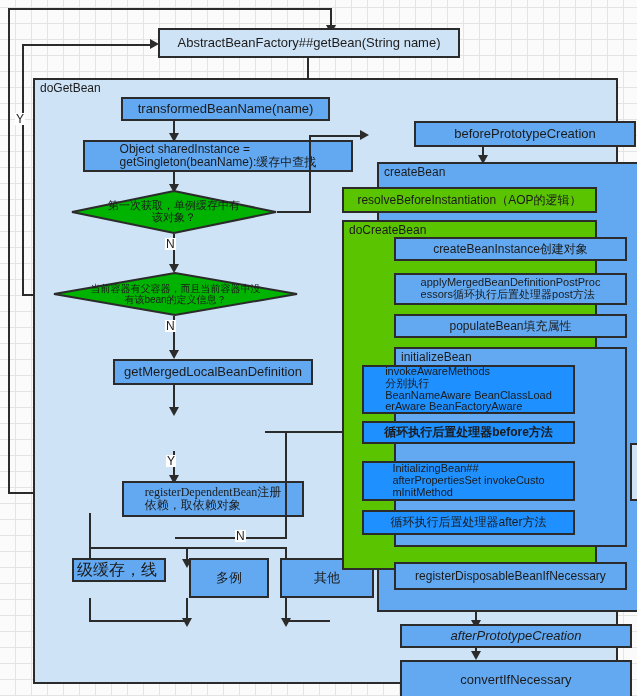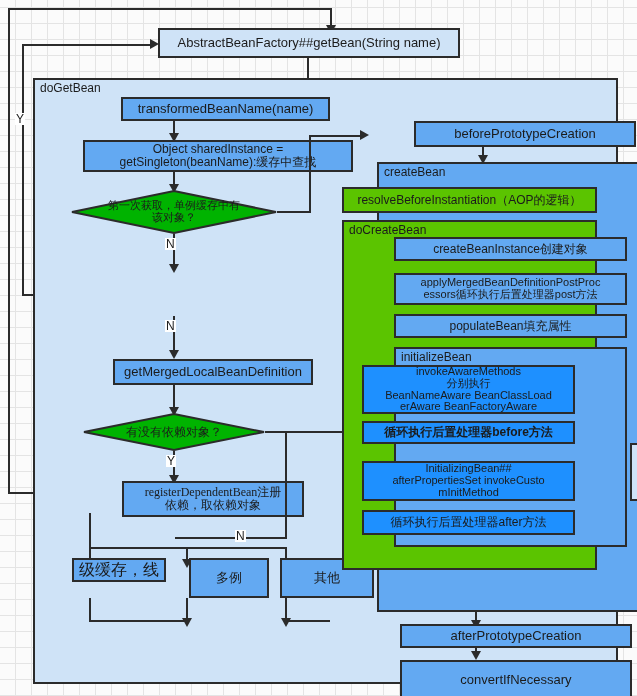--- a/index.html
+++ b/index.html
@@ -18,21 +18,20 @@
       linear-gradient(to bottom,#e4e4e4 1px,transparent 1px);
     background-size:16px 16px;
     background-position:-1px 7px;
   }
   .node{position:absolute;box-sizing:border-box;}
 
   
   .box{
     border:2px solid #2b2b2b;
     display:flex;align-items:center;justify-content:center;
-    text-align:center;
     color:#1b1b1b;
     line-height:1.08;
     padding:5px 3px;
     white-space:pre-line;
     overflow:hidden;
   }
   .pale   {background:#cfe3f7;}
   .blue   {background:#63a9f2;margin-left:42px;}
   .blue-dk{background:#1e90ff;}
   .green  {background:#5bc400;}
@@ -120,36 +119,37 @@
 
   <div class="ln lv" style="left:173px;top:234px;height:34px;"></div>
   <div class="elabel" style="left:165px;top:238px;">N</div>
   <div class="arrow ar-down" style="left:169px;top:264px;"></div>
 
   <div class="ln lh" style="left:277px;top:211px;width:34px;"></div>
   <div class="ln lv" style="left:309px;top:135px;height:78px;"></div>
   <div class="ln lh" style="left:309px;top:135px;width:53px;"></div>
   <div class="arrow ar-right" style="left:360px;top:130px;"></div>
 
+  <div class="diamond" style="left:53px;top:272px;width:245px;height:44px;">
+    <svg width="245" height="44" viewBox="0 0 245 44">
+      <polygon points="122,1 244,22 122,43 1,22" fill="#00b300" stroke="#2b2b2b" stroke-width="2"></polygon>
+    </svg>
+    <div class="dtext" style="font-size:10px;">当前容器有父容器，而且当前容器中没
+有该bean的定义信息？</div>
+  </div>
 
   <div class="ln lv" style="left:173px;top:316px;height:38px;"></div>
   <div class="elabel" style="left:165px;top:320px;">N</div>
   <div class="arrow ar-down" style="left:169px;top:350px;"></div>
 
   <div class="node box blue" style="left:71px;top:359px;width:200px;height:26px;font-size:13px;">getMergedLocalBeanDefinition</div>
 
   <div class="ln lv" style="left:173px;top:385px;height:26px;"></div>
   <div class="arrow ar-down" style="left:169px;top:407px;"></div>
 
-  <div class="diamond" style="left:83px;top:413px;width:182px;height:38px;">
-    <svg width="182" height="38" viewBox="0 0 182 38">
-      <polygon points="91,1 181,19 91,37 1,19" fill="#00b300" stroke="#2b2b2b" stroke-width="2"></polygon>
-    </svg>
-    <div class="dtext" style="font-size:12px;">有没有依赖对象？</div>
-  </div>
 
   <div class="ln lv" style="left:173px;top:451px;height:28px;"></div>
   <div class="elabel" style="left:166px;top:455px;">Y</div>
   <div class="arrow ar-down" style="left:169px;top:475px;"></div>
 
   <div class="node box blue" style="left:80px;top:481px;width:182px;height:36px;font-size:12px;font-family:Liberation Serif, serif;">registerDependentBean注册
 依赖，取依赖对象</div>
 
   <div class="ln lh" style="left:265px;top:431px;width:92px;"></div>
   <div class="ln lv" style="left:255px;top:431px;height:0px;"></div>
@@ -212,25 +212,26 @@
 erAware BeanFactoryAware</div>
 
   <div class="node box blue-dk" style="left:362px;top:421px;width:213px;height:23px;font-size:12px;font-weight:bold;">循环执行后置处理器before方法</div>
 
   <div class="node box blue-dk" style="left:362px;top:510px;width:213px;height:25px;font-size:12px;">循环执行后置处理器after方法</div>
 
   <div class="node box blue-dk" style="left:362px;top:461px;width:213px;height:40px;font-size:11px;">InitializingBean##
 afterPropertiesSet  invokeCusto
 mInitMethod</div>
 
+  <div class="node box blue" style="left:352px;top:562px;width:233px;height:28px;font-size:12px;">registerDisposableBeanIfNecessary</div>
 
   <div class="ln lv" style="left:475px;top:612px;height:10px;"></div>
   <div class="arrow ar-down" style="left:471px;top:620px;"></div>
 
-  <div class="node box blue" style="left:358px;top:624px;width:232px;height:24px;font-size:13px;">afterPrototypeCreation</div>
+  <div class="node box blue" style="left:358px;top:624px;width:232px;height:24px;font-size:13px;font-style:italic;">afterPrototypeCreation</div>
 
   <div class="ln lv" style="left:475px;top:648px;height:6px;"></div>
   <div class="arrow ar-down" style="left:471px;top:651px;"></div>
 
   <div class="node box blue" style="left:358px;top:660px;width:232px;height:41px;font-size:13px;">convertIfNecessary</div>
 
   <div class="node" style="left:630px;top:443px;width:7px;height:58px;border:2px solid #2b2b2b;border-right:none;background:#cfe3f7;"></div>
 
 </div>
 

